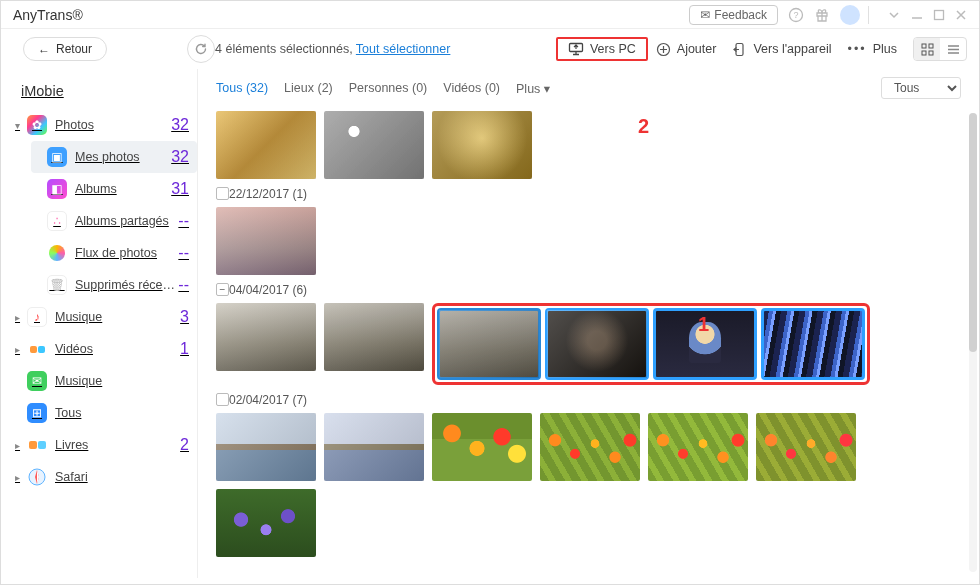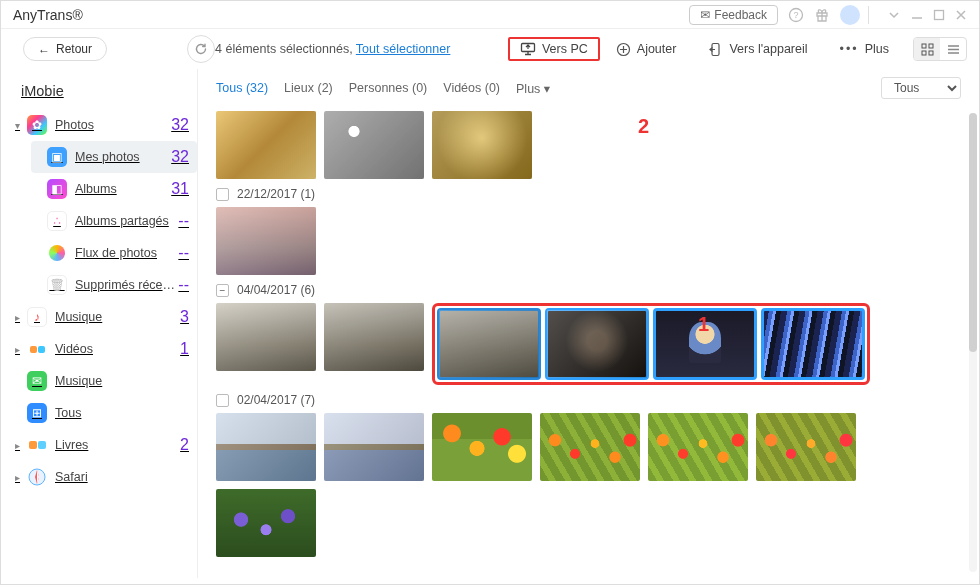--- a/index.html
+++ b/index.html
@@ -14,21 +14,21 @@
 .titlebar .avatar { width: 20px; height: 20px; border-radius: 50%; background: #cfe3ff; margin-left: 10px; display: inline-block; }
 .titlebar .sep { width: 1px; height: 18px; background: #e0e0e0; margin: 0 8px; }
 
 
 .headerrow { height: 40px; display: flex; align-items: center; padding: 0 12px 0 22px; }
 .btn-back { border: 1px solid #ddd; border-radius: 14px; padding: 4px 14px; font-size: 12px; color: #333; display: flex; align-items: center; gap: 6px; cursor: pointer; background: #fff; }
 .btn-refresh { width: 28px; height: 28px; border: 1px solid #ddd; border-radius: 50%; display: flex; align-items: center; justify-content: center; margin-left: 80px; color: #888; cursor: pointer; }
 .selcount { font-size: 12.5px; color: #555; }
 .selcount a { color: #1b7fd9; text-decoration: underline; cursor: pointer; }
 .hr-spacer { flex: 1; }
-.tool { display: flex; align-items: center; gap: 6px; font-size: 12.5px; color: #444; padding: 4px 16px; cursor: pointer; }
+.tool { display: flex; align-items: center; gap: 6px; font-size: 12.5px; color: #444; padding: 4px 8px; cursor: pointer; }
 .tool.boxed { border: 2.5px solid #e33; border-radius: 2px; padding: 3px 10px; }
 .view-toggle { display: flex; border: 1px solid #ddd; border-radius: 4px; overflow: hidden; margin-left: 8px; }
 .view-toggle .vt { width: 26px; height: 22px; display: flex; align-items: center; justify-content: center; color: #888; cursor: pointer; }
 .view-toggle .vt.active { background: #f0f0f0; color: #333; }
 
 .mainwrap { display: flex; height: calc(585px - 36px - 40px); }
 
 
 .sidebar { width: 196px; padding: 8px 0 8px 10px; overflow-y: auto; text-decoration: underline; }
 .acct { font-size: 14.5px; color: #333; padding: 6px 10px 10px; }
@@ -58,21 +58,21 @@
 .filters .f.active { color: #1b7fd9; }
 .filters .f { cursor: pointer; }
 .filters-right { margin-left: auto; }
 .filters-right select { border: 1px solid #ddd; border-radius: 3px; padding: 2px 24px 2px 8px; font-size: 12px; color: #555; background:#fff;}
 
 .gallery { flex: 1; overflow-y: auto; padding: 4px 18px 14px; }
 .gridrow { display: flex; flex-wrap: wrap; gap: 8px; }
 .thumb { width: 100px; height: 68px; border-radius: 2px; background: #999; background-size: cover; position: relative; cursor: pointer; }
 .thumb.selected { outline: 3px solid #2ea0ff; outline-offset: -1px; }
 .thumb .glare { position:absolute; inset:0; background: linear-gradient(135deg, rgba(255,255,255,.25), rgba(0,0,0,.15)); }
-.grouphdr { display: flex; align-items: center; gap: 8px; margin: 8px 0 6px; font-size: 12px; color: #555; }
+.grouphdr { display: flex; gap: 0; margin: 8px 0 6px; font-size: 12px; color: #555; }
 .grouphdr .chk { width: 13px; height: 13px; border: 1px solid #bbb; border-radius: 2px; display: inline-flex; align-items:center; justify-content:center; font-size:10px; color:#555; background:#fff; }
 .grouphdr .minus::after { content:"−"; }
 .selbox { border: 3px solid #e33; border-radius: 6px; padding: 4px; display: flex; gap: 8px; }
 
 .annot { position: absolute; font-weight: bold; font-size: 20px; color: #e33; pointer-events:none; }
 .annot.a1 { top: 244px; left: 500px; }
 .annot.a2 { top: 46px; left: 440px; }
 
 .scrollbar { position:absolute; right:2px; top:44px; bottom:6px; width:8px; background:#f4f4f4; border-radius:4px; }
 .scrollbar .thumb-track { position:absolute; top:0; width:100%; height:52%; background:#d0d0d0; border-radius:4px; }

